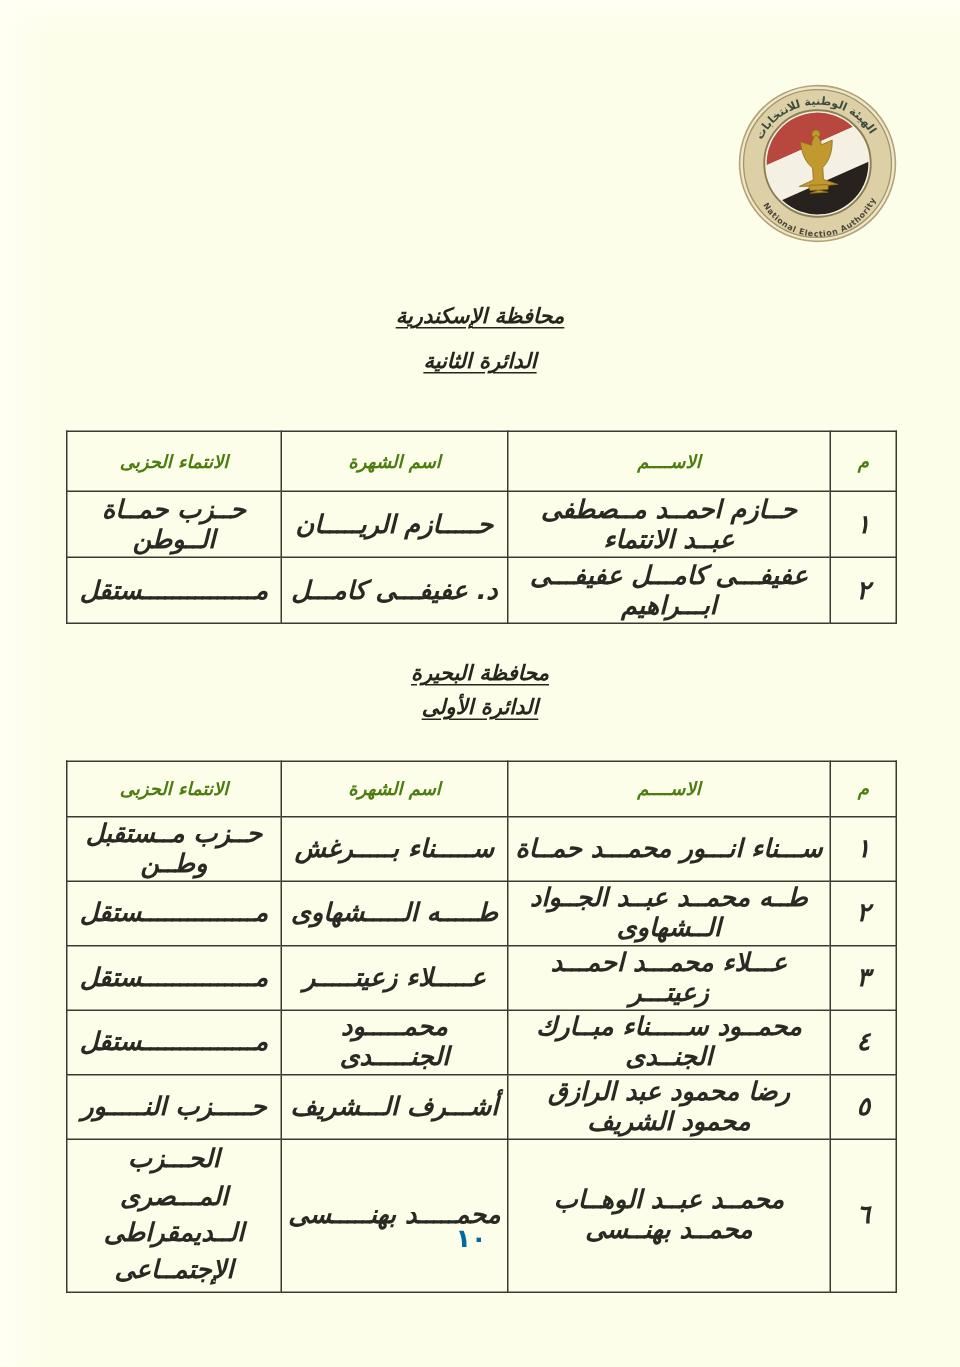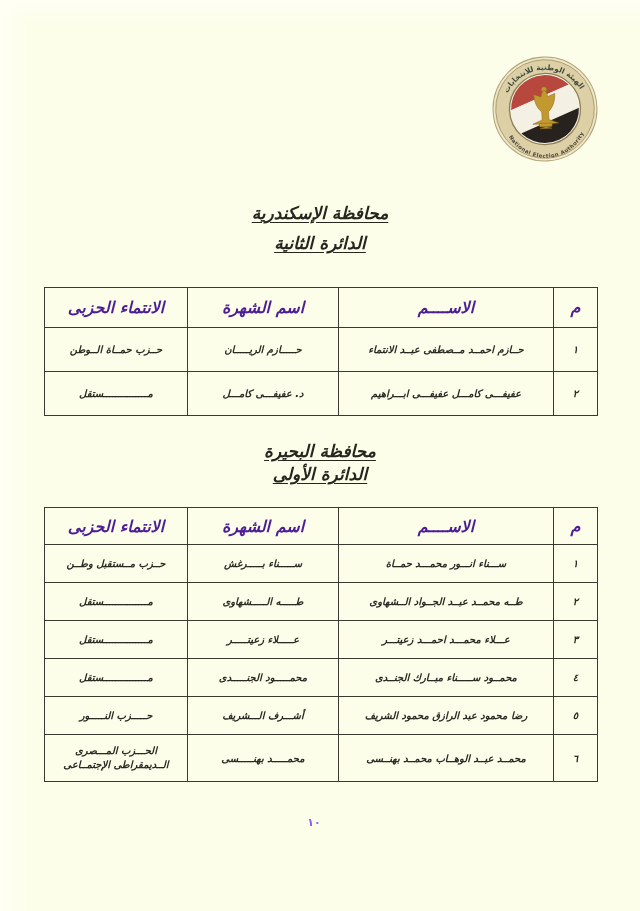--- a/index.html
+++ b/index.html
@@ -20,21 +20,21 @@
     pointer-events:none;
   }
   .logo {
     position:absolute; left:492px; top:56px; width:106px; height:106px;
     transform:rotate(-3deg);
   }
   .heading {
     position:absolute; left:0; right:0;
     text-align:center;
     font-weight:bold; font-style:italic;
-    font-size:17px;
+    font-size:14px;
     text-decoration:underline;
     text-underline-offset:3px;
     color:#26261f;
   }
   .h-gov1  { top:203px; }
   .h-dist1 { top:233px; }
   .h-gov2  { top:441px; }
   .h-dist2 { top:464px; }
   table.cand {
     position:absolute; left:44px; width:553px;
@@ -42,33 +42,33 @@
     table-layout:fixed;
   }
   .t1 { top:287px; }
   .t2 { top:507px; }
   table.cand th, table.cand td {
     border:1.5px solid #3a3a33;
     text-align:center; vertical-align:middle;
     font-weight:bold; font-style:italic;
     overflow:hidden;
   }
-  table.cand th { font-size:16px; color:#4c1d95; }
-  table.cand td { font-size:10px; color:#2a2a24; padding:1px 3px; }
+  table.cand th { font-size:12px; color:#4d7c0f; }
+  table.cand td { font-size:17px; color:#2a2a24; padding:1px 3px; }
   .t1 th { height:40px; }
   .t1 td { height:44px; }
   .t2 th { height:37px; }
   .t2 td { height:38px; }
   .t2 tr.tall td { height:47px; }
   td.party-wrap { line-height:1.45; padding:1px 6px; }
   .page-number {
     position:absolute; top:816px; left:0; right:12px;
     text-align:center;
-    font-size:11px; font-weight:bold;
-    color:#8b5cf6;
+    font-size:17px; font-weight:bold;
+    color:#0369a1;
   }
 </style>
 </head>
 <body>
 
 <div class="scan-edge"></div>
 
 <div class="logo">
   <svg viewBox="0 0 100 100" width="106" height="106">
     <defs>

